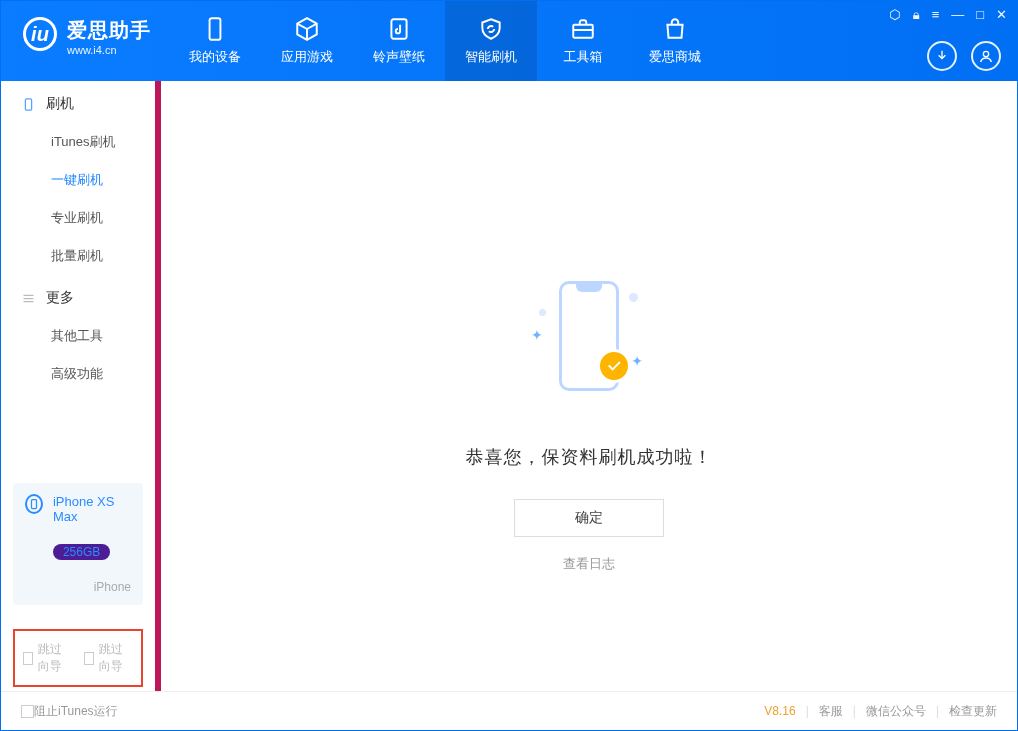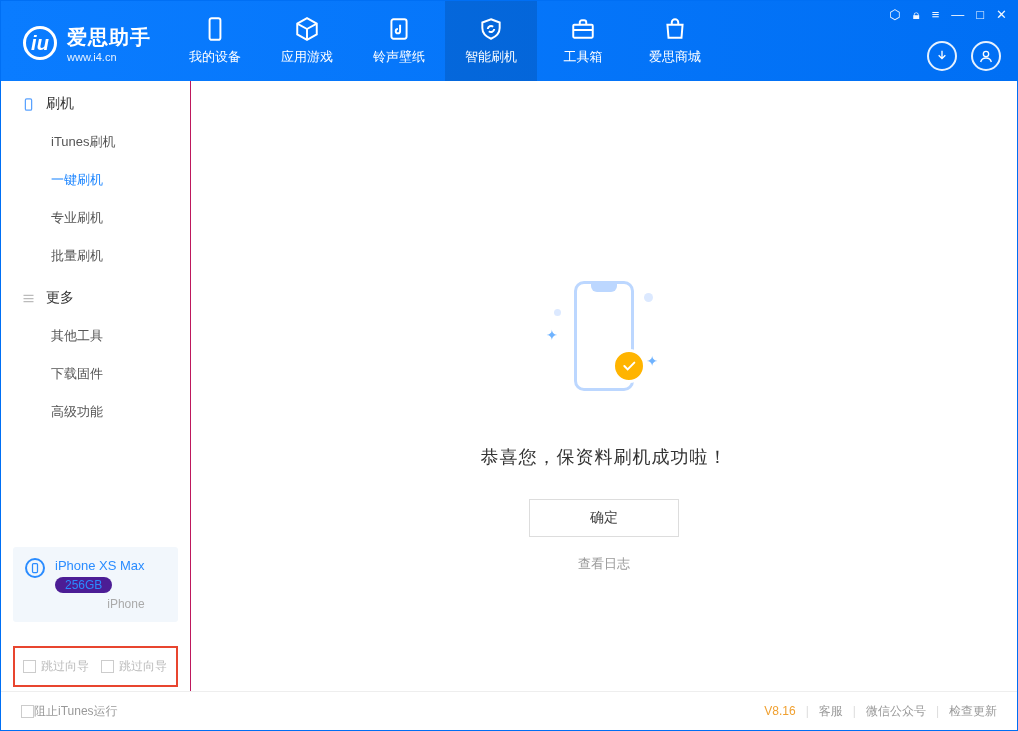--- a/index.html
+++ b/index.html
@@ -1,20 +1,20 @@
 <!DOCTYPE html>
 <html><head>
 <meta charset="utf-8">
 <style>
 * { margin: 0; padding: 0; box-sizing: border-box; font-family: "Microsoft YaHei", Arial, sans-serif; }
 body { background: #fff; width: 1018px; height: 731px; overflow: hidden; border: 1px solid #006ff4; }
 
 
 .header { height: 80px; background: linear-gradient(90deg, #0a7cff 0%, #006ff4 100%); display: flex; color: #fff; position: relative; }
-.logo-box { display: flex; align-items: center; padding: 4px 18px 0 22px; }
+.logo-box { display: flex; align-items: flex-start; padding: 16px 18px 0 22px; }
 .logo-ic { width: 34px; height: 34px; border: 3px solid #fff; border-radius: 50%; display: flex; align-items: center; justify-content: center; font-weight: bold; font-style: italic; font-size: 20px; margin-right: 10px; color:#fff; }
 .logo-txt .cn { font-size: 20px; font-weight: 600; letter-spacing: 1px; }
 .logo-txt .en { font-size: 11px; opacity: .9; }
 
 .nav { display: flex; }
 .nav-item { width: 92px; display: flex; flex-direction: column; align-items: center; justify-content: center; font-size: 13px; gap: 6px; cursor: pointer; position: relative; }
 .nav-item.active { background: rgba(0,0,0,.12); }
 .nav-item .ic { width: 26px; height: 26px; display:flex; align-items:center; justify-content:center; }
 .nav-item svg { width: 26px; height: 26px; }
 .nav-item svg * { stroke: #fff; fill: none; stroke-width: 1.8; }
@@ -24,34 +24,34 @@
 
 .hdr-right { position: absolute; right: 16px; bottom: 10px; display: flex; gap: 14px; }
 .circ-btn { width: 30px; height: 30px; border: 2px solid rgba(255,255,255,.9); border-radius: 50%; cursor: pointer; display:flex; align-items:center; justify-content:center; }
 .circ-btn svg{ width:16px; height:16px; }
 .circ-btn svg *{ stroke:#fff; fill:none; stroke-width:2; }
 
 
 .main { display: flex; height: 610px; }
 
 
-.sidebar { width: 190px; border-right: 1px solid #be185d; display:flex; flex-direction:column; }
+.sidebar { width: 160px; border-right: 6px solid #be185d; display:flex; flex-direction:column; }
 .sb-scroll{ flex:1; overflow:hidden; }
 .group-title { display: flex; align-items: center; gap: 10px; padding: 14px 20px 10px; font-size: 14px; color: #333; font-weight:500; }
 .group-title svg { width:15px; height:15px; }
 .sub-item { padding: 10px 20px 10px 50px; font-size: 13px; color: #555; cursor: pointer; }
 .sub-item.active { color: #1a84ff; }
 
 .mode-card, .dev-card { margin: 6px 12px; background: #f2f7fc; border-radius: 3px; padding: 11px 12px; font-size: 13px; display:flex; align-items:center; gap:10px; }
 .mode-ic, .dev-ic { width:20px; height:20px; border:2px solid #2a8cff; border-radius:50%; display:flex; align-items:center; justify-content:center; }
 .mode-ic::before{ content:""; width:8px; height:8px; background:#2a8cff; border-radius:50%; }
 .dev-ic svg{ width:12px; height:12px; }
 .dev-ic svg *{ stroke:#2a8cff; fill:none; stroke-width:2.5; }
 .dev-card { flex-direction: row; align-items:flex-start; }
-.dev-info { display:flex; flex-direction:column; gap:4px; }
+.dev-info { display:flex; flex-direction:column; gap:20px; }
 .dev-name{ color:#2a8cff; font-weight:500; }
 .dev-cap{ background:#4c1d95; color:#2a8cff; border-radius:12px; padding:1px 10px; font-size:12px; width:fit-content; }
 .dev-type{ color:#aaa; font-size:12px;text-align:right; }
 
 .opt-row { display:flex; gap:12px; align-items:center; margin: 18px 12px 4px; padding:10px 8px; font-size:12px; color:#bbb; border:2px solid #e8452f; }
 .opt-row .chk{ display:flex; align-items:center; gap:5px; cursor:pointer; }
 .chkbox{ width:13px; height:13px; border:1px solid #ccc; background:#fff; }
 
 
 .content { flex:1; display:flex; flex-direction:column; align-items:center; padding-top:200px; }
@@ -187,21 +187,20 @@
       <div class="sub-item">专业刷机</div>
       <div class="sub-item">批量刷机</div>
 
       <div class="group-title">
         <svg viewBox="0 0 24 24">
             <path d="M4 7h16M4 12h16M4 17h16" stroke="#bbb" stroke-width="2"></path>
           </svg>
         <span>更多</span>
       </div>
       <div class="sub-item">其他工具</div>
-      <div class="sub-item">下载固件</div>
       <div class="sub-item">高级功能</div>
     </div>
 
 
     <div class="dev-card">
       <span class="dev-ic">
           <svg viewBox="0 0 24 24">
             <rect x="7" y="3" width="10" height="18" rx="2"></rect>
           </svg>
         </span>

